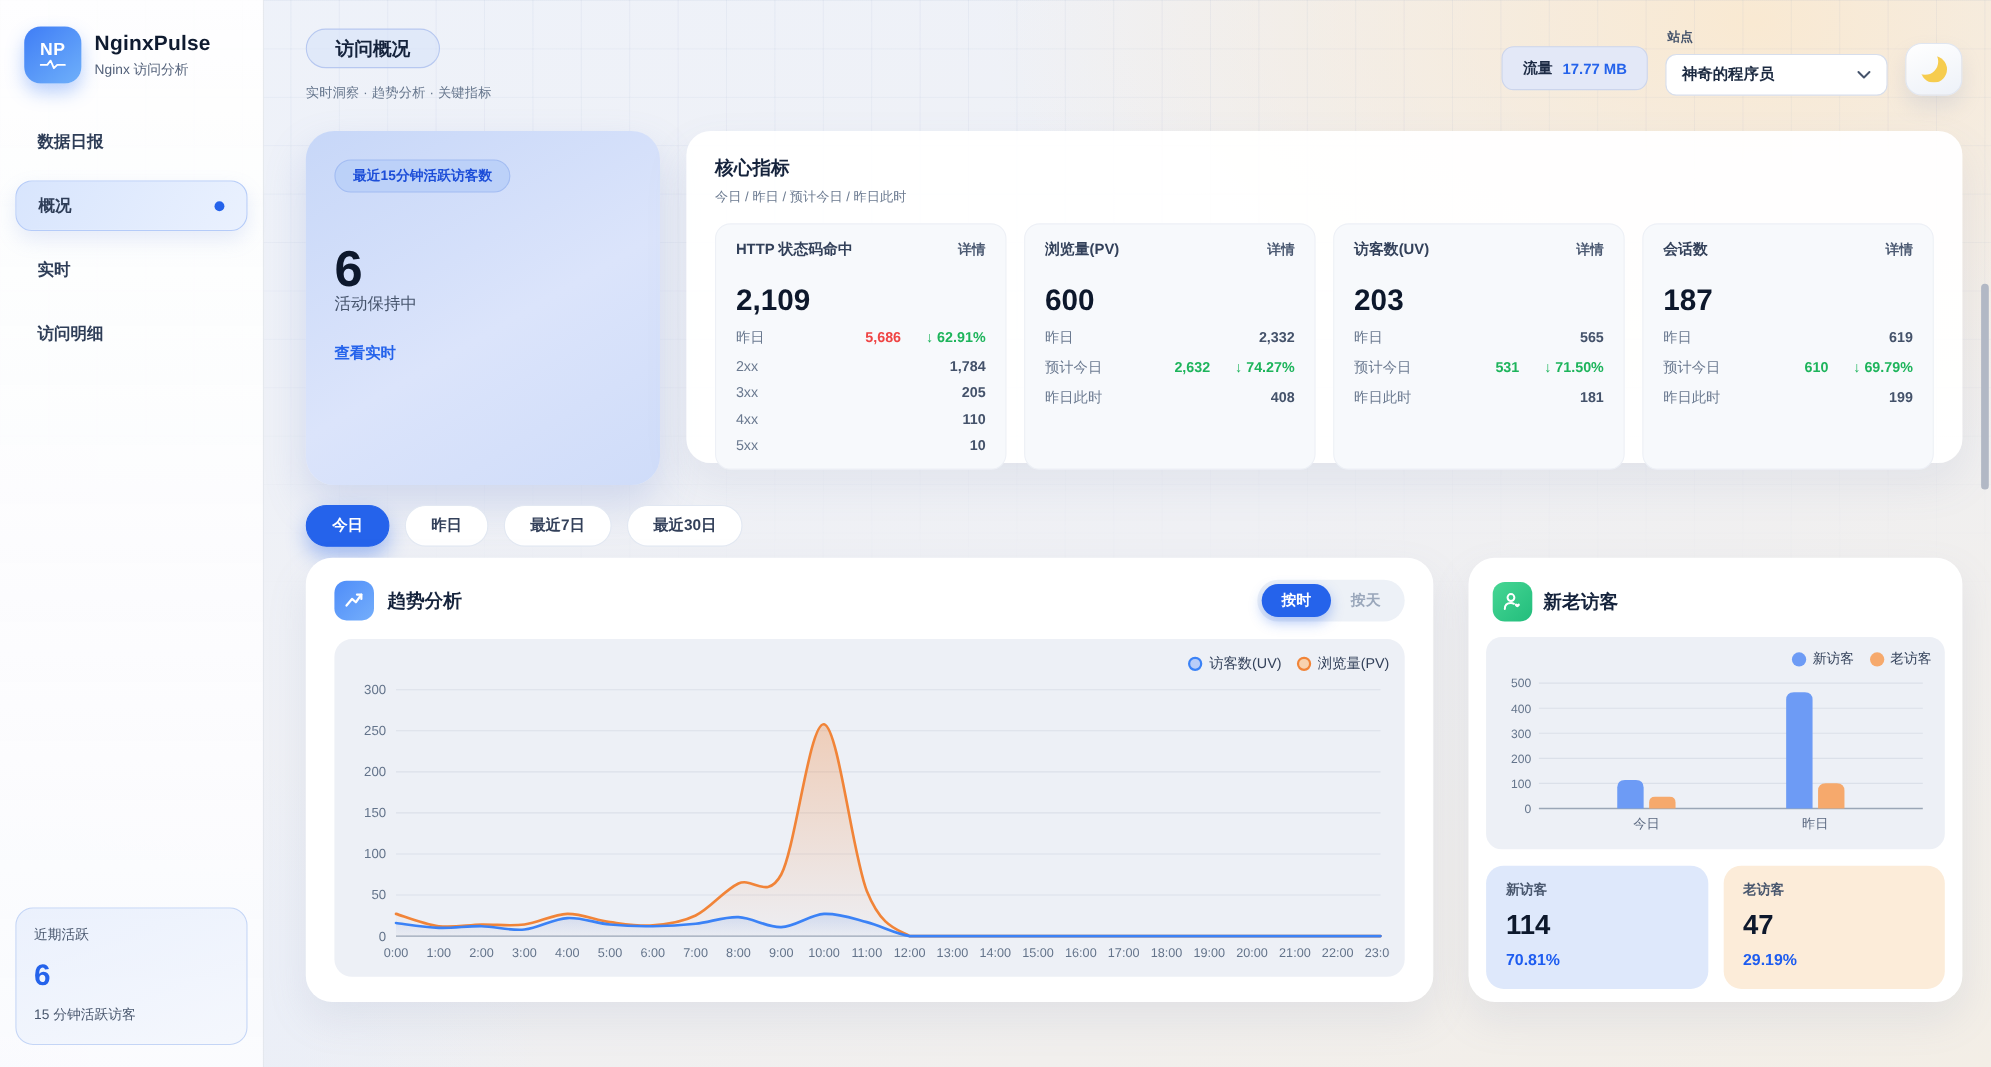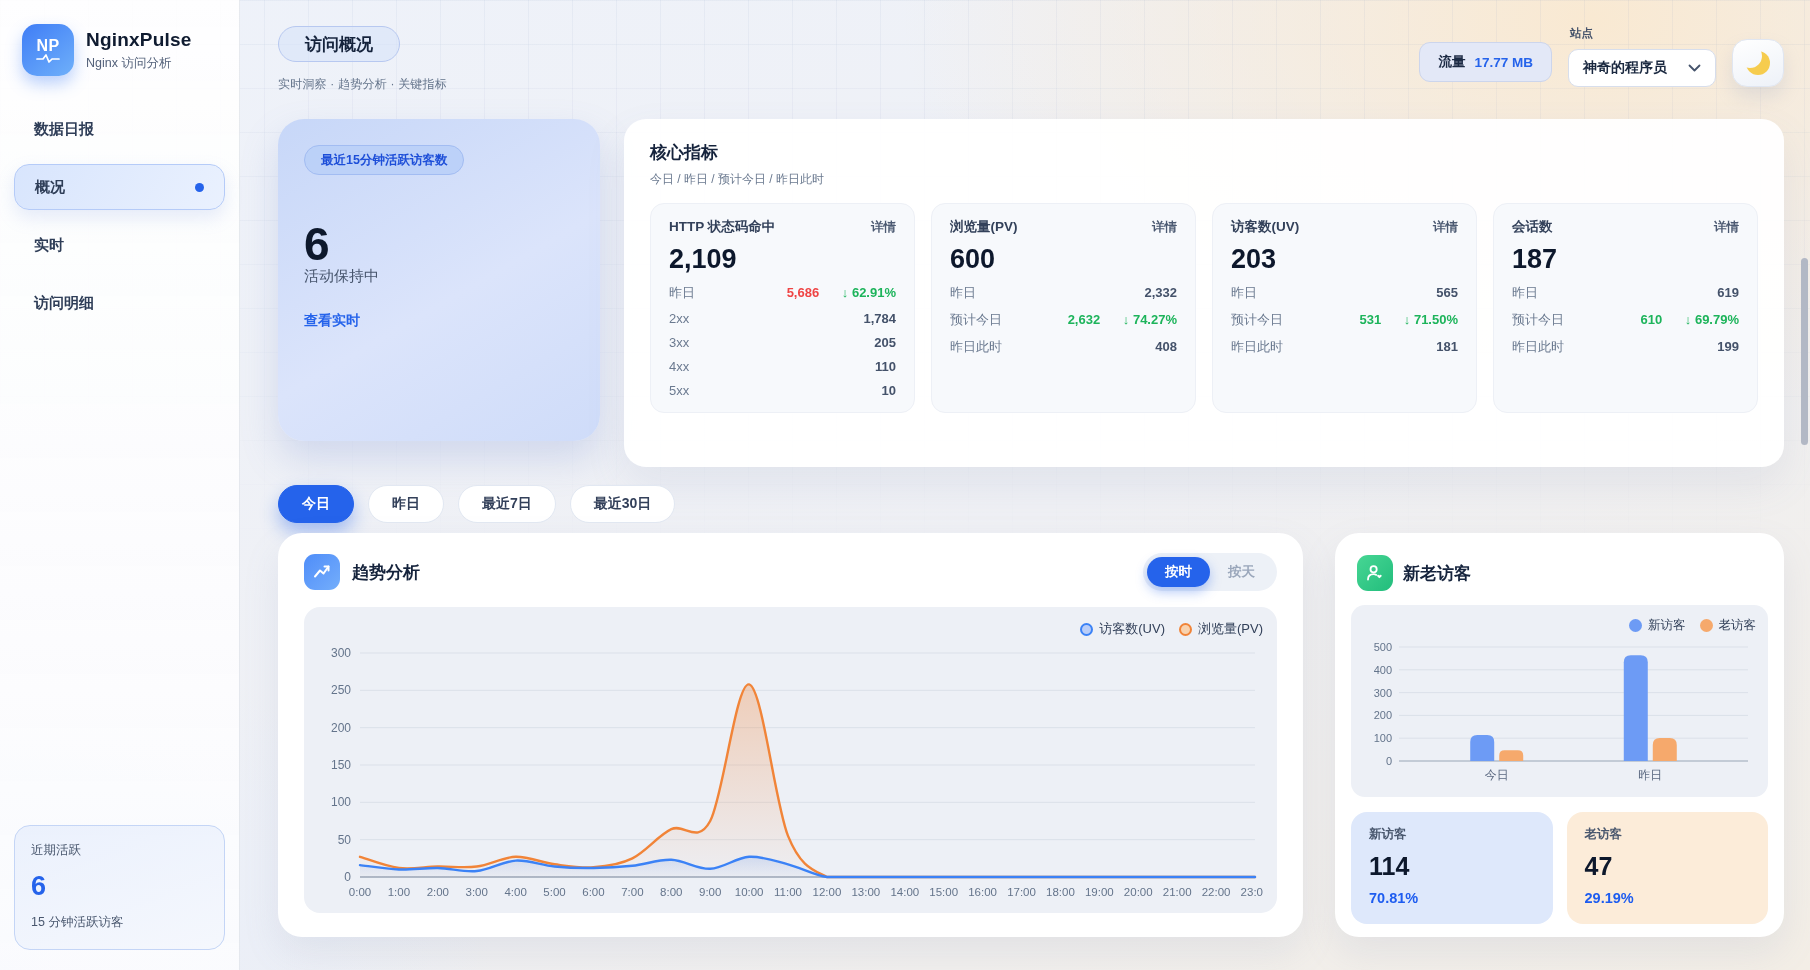--- a/index.html
+++ b/index.html
@@ -48,48 +48,48 @@
   .page-title-pill{display:inline-flex;align-items:center;height:36px;padding:0 26px;border-radius:999px;
     background:rgba(214,226,250,.55);border:1.5px solid #b7c8f0;font-size:17px;font-weight:800;color:#15233c}
   .page-sub{font-size:12px;color:#64748b;margin-top:14px;letter-spacing:.2px}
   .controls{display:flex;align-items:flex-end;gap:16px}
   .traffic-badge{display:flex;align-items:center;gap:9px;height:40px;padding:0 18px;border-radius:11px;
     background:#e3e8f7;border:1px solid #ccd5ec;margin-bottom:5px}
   .traffic-badge .tl{font-size:13.5px;font-weight:800;color:#1c2a44}
   .traffic-badge .tv{font-size:13.5px;font-weight:800;color:#2563eb}
   .site-group{display:flex;flex-direction:column}
   .site-label{font-size:11.5px;font-weight:700;color:#45536b;margin:0 0 8px 2px}
-  .site-select{width:148px;height:38px;background:#fff;border:1px solid #d7deec;border-radius:10px;
+  .site-select{width:202px;height:38px;background:#fff;border:1px solid #d7deec;border-radius:10px;
     display:flex;align-items:center;justify-content:space-between;padding:0 14px;font-size:14px;font-weight:600;color:#1b2940;cursor:pointer}
   .theme-btn{width:52px;height:48px;border-radius:15px;border:1px solid #e0e6f1;cursor:pointer;
     background:linear-gradient(160deg,#ffffff,#edf1f8);box-shadow:0 10px 18px rgba(140,155,190,.2);
     display:flex;align-items:center;justify-content:center}
   .moon{width:24px;height:24px;border-radius:50%;box-shadow:inset -8px -7px 0 0 #f6cc4e}
 
   
   .overview-row{display:flex;gap:24px;margin-top:26px}
   .active-panel{width:322px;flex:0 0 322px;height:322px;border-radius:26px;padding:26px;
     background:linear-gradient(150deg,#c7d7f8 0%,#dbe4fb 55%,#cfdcf9 100%);
     box-shadow:0 18px 36px rgba(120,145,210,.25)}
   .active-badge{display:inline-flex;align-items:center;height:30px;padding:0 16px;border-radius:999px;
     background:rgba(185,207,248,.85);border:1px solid #a2bcf2;font-size:12.5px;font-weight:800;color:#1d4ed8}
   .active-value{font-size:46px;font-weight:800;color:#0d182c;margin-top:46px;line-height:1}
   .active-status{font-size:15px;color:#47556d;}
   .active-link{font-size:14px;font-weight:800;color:#2563eb;margin-top:26px;cursor:pointer}
 
-  .kpi-wrap{flex:1;height:348px;background:rgba(255,255,255,.95);border-radius:22px;padding:22px 26px;
+  .kpi-wrap{flex:1;height:302px;background:rgba(255,255,255,.95);border-radius:22px;padding:22px 26px;
     box-shadow:0 18px 40px rgba(99,116,165,.10)}
   .kpi-title{font-size:17px;font-weight:800;color:#15233c}
   .kpi-sub{font-size:12px;color:#6b7a90;margin-top:7px}
   .kpi-grid{display:grid;grid-template-columns:repeat(4,1fr);gap:16px;margin-top:15px}
   .kpi-card{background:#f7f9fc;border:1px solid #edf0f6;border-radius:14px;padding:14px 18px;min-height:206px}
   .kpi-head{display:flex;justify-content:space-between;align-items:center}
   .kpi-card-title{font-size:13.5px;font-weight:800;color:#33415a}
   .kpi-detail{font-size:12.5px;font-weight:700;color:#4c5a72;cursor:pointer}
-  .kpi-value{font-size:27px;font-weight:800;color:#0d182c;margin-top:8px}
+  .kpi-value{font-size:27px;font-weight:800;color:#0d182c;margin-top:22px}
   .kpi-row{display:flex;align-items:baseline;margin-top:9px;font-size:13px}
   .kpi-row .lbl{flex:1.15;color:#6b7a90}
   .kpi-row .mid{flex:1;text-align:right;color:#ef4444;font-weight:700}
   .kpi-row .rt{flex:1.1;text-align:right;color:#44526a;font-weight:600}
   .green{color:#1db45b !important;font-weight:800 !important}
 
   
   .filter-row{display:flex;gap:14px;margin-top:18px}
   .pill{height:38px;padding:0 23px;border-radius:999px;border:1px solid #e2e8f2;background:#fff;
     font-size:14px;font-weight:700;color:#33405a;cursor:pointer;font-family:inherit}

